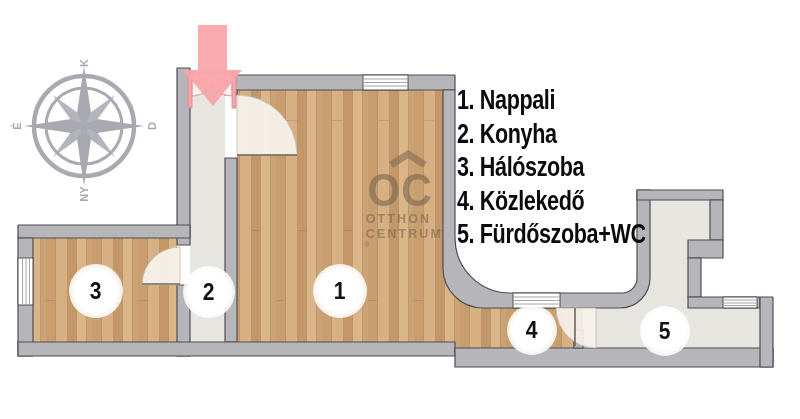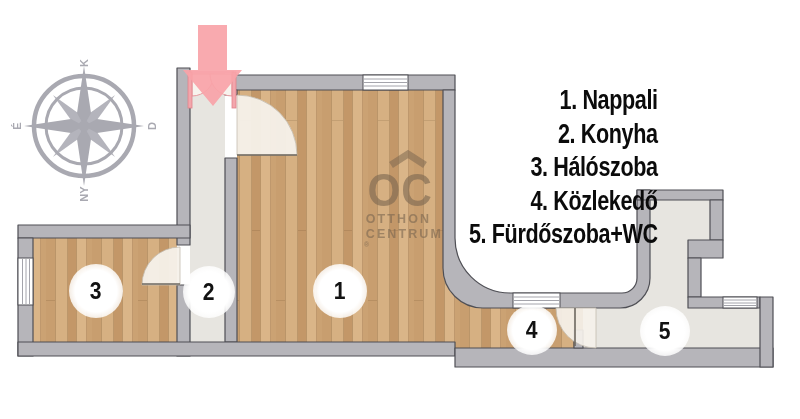--- a/index.html
+++ b/index.html
@@ -2,21 +2,21 @@
 <html style="--ink: #0b0b0b; --wood: #cfa87a; --wall_gray: #b6b5ba; --wall_outline: #4f4f55; --floor_light: #e7e5e0; --accent_pink: #f8a3a8; --door_pink: #e0838b; --compass_gray: #a9a9b1; --logo_brown: rgba(125,104,80,0.62);"><head>
 <meta charset="utf-8">
 <style>
   html,body{margin:0;padding:0;background:#ffffff;}
   .stage{
     position:relative;width:800px;height:419px;background:#fff;overflow:hidden;
     font-family:"Liberation Sans","DejaVu Sans",sans-serif;
   }
   .stage svg.plan{position:absolute;left:0;top:0;}
   
-  .legend{position:absolute;left:469px;top:84px;color:var(--ink,#0b0b0b);text-align:right;}
+  .legend{position:absolute;left:457px;top:84px;color:var(--ink,#0b0b0b);}
   .legend-line{
     display:block;height:33.5px;line-height:33.5px;font-weight:700;font-size:27px;
     letter-spacing:-0.5px;white-space:nowrap;transform:scaleX(.8);transform-origin:0 50%;
   }
   
   .badge{
     position:absolute;display:flex;align-items:center;justify-content:center;
     border-radius:50%;color:#121212;font-weight:700;font-size:24px;
     background:radial-gradient(circle,#ffffff 55%,rgba(255,255,255,.78) 74%,rgba(255,255,255,0) 100%);
   }

